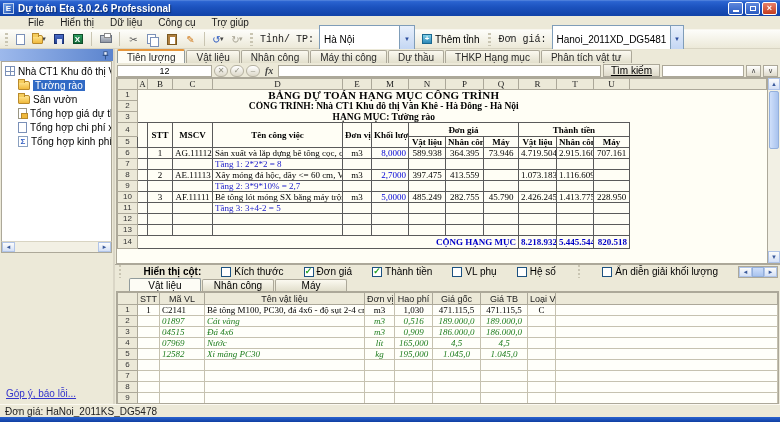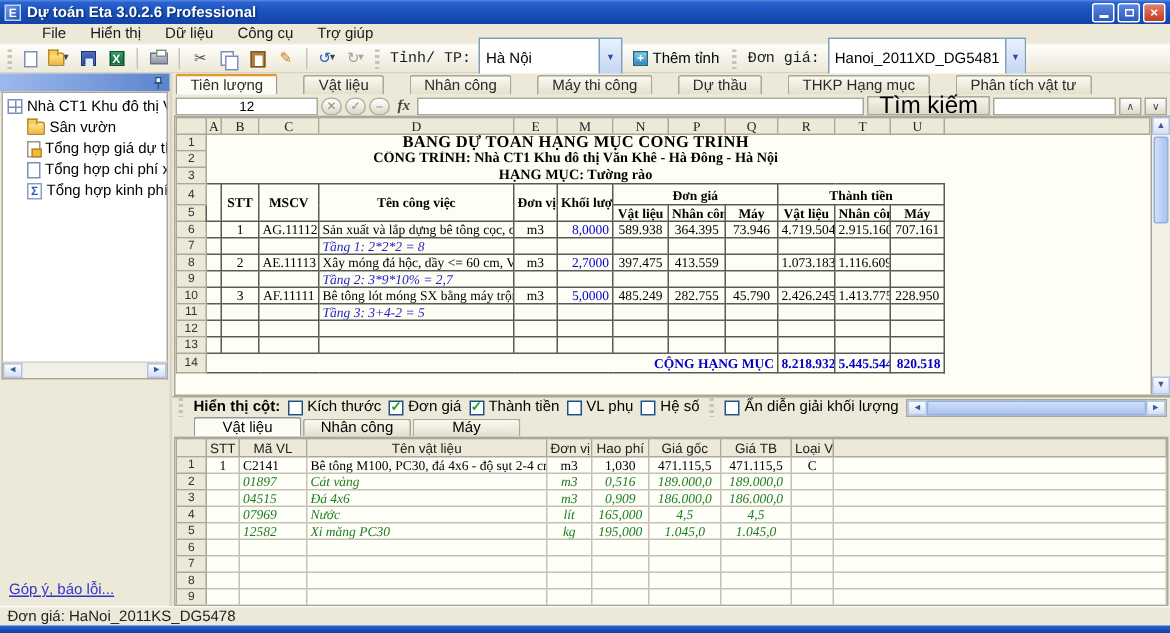--- a/index.html
+++ b/index.html
@@ -88,34 +88,34 @@
   .tree-hscroll { flex:0 0 12px; margin:0 1px; display:flex; background:#F2F0E4; border:1px solid #ACA899; border-top:1px solid #D8D4C2; }
   .sbarrow { width:13px; display:flex; align-items:center; justify-content:center; font-size:6px; color:#3A5A9C;
     background:linear-gradient(#FDFDFB,#D4E0F6); border:1px solid #B0C4E8; }
   .sbtrack { flex:1; }
   .sidebar-fill { flex:1; }
   .feedback { color:#3333CC; text-decoration:underline; font-size:10px; padding:0 4px 5px 6px; }
 
   
   .content { flex:1; display:flex; flex-direction:column; min-width:0; background:#ECE9D8; }
 
-  .tabstrip { flex:0 0 14px; display:flex; align-items:flex-end; gap:17px; padding-left:2px; }
+  .tabstrip { flex:0 0 14px; display:flex; align-items:flex-end; gap:1px; padding-left:2px; }
   .tab { height:13px; padding:0 9px; display:flex; align-items:center; font-size:10px; color:#2A2A2A;
     background:linear-gradient(#FBF9F0,#E2DFCC); border:1px solid #ACA899; border-bottom:none; border-radius:2px 2px 0 0; }
   .tab.active { height:14px; background:#FDFCF5; border-color:#919B9C; border-top:2px solid #E5953A; }
 
   .formulabar { flex:0 0 14px; display:flex; align-items:center; gap:2px; padding:1px 2px 0 2px; font-size:10px; }
   .namebox { width:95px; height:12px; background:#fff; border:1px solid #ACA899; text-align:center;
     font-size:9px; line-height:11px; }
   .fbtn { width:14px; height:12px; border:1px solid #B5B1A0; border-radius:6px; color:#909080; font-size:8px;
     line-height:8px; background:linear-gradient(#FFFFFF,#DCD8C8); display:flex; align-items:center; justify-content:center; }
   .fx { font-family:"Liberation Serif",serif; font-style:italic; font-weight:bold; font-size:10px; color:#444; padding:0 3px; }
   .formula-input { flex:1; height:12px; background:#fff; border:1px solid #ACA899; }
-  .search-btn { height:13px; display:flex; align-items:center; padding:0 7px; font-size:16px;
-    background:linear-gradient(#F6F4EA,#DEDACA); border:1px solid #ACA899; white-space:nowrap; }
+  .search-btn { height:13px; display:flex; align-items:center; padding:0 7px; font-size:10px;
+    background:linear-gradient(#F6F4EA,#DEDACA); border:1px solid #ACA899; white-space:nowrap;text-decoration:underline; }
   .search-input { width:82px; height:12px; background:#fff; border:1px solid #ACA899; }
   .ud { width:15px; height:12px; border:1px solid #ACA899; background:linear-gradient(#FFFFFF,#DEDACA);
     font-size:7px; color:#444; display:flex; align-items:center; justify-content:center; }
 
   
   .gridarea { flex:1; min-height:0; display:flex; margin-left:1px; border:1px solid #ACA899; border-right:none; background:#FFFEF5; }
   .sheetwrap { flex:1; overflow:hidden; }
   table.sheet { border-collapse:collapse; table-layout:fixed; width:650px;
     font-family:"Liberation Serif",serif; font-size:9px; color:#000; }
   .sheet td { height:11px; line-height:10px; padding:0 2px; white-space:nowrap; overflow:hidden; }
@@ -125,32 +125,32 @@
   .sheet td.b { border:1px solid #5A5A5A; }
   .sheet td.nob { border:none; }
   .tc1 { text-align:center; font-weight:bold; font-size:11px; letter-spacing:.2px; }
   .tc2 { text-align:center; font-weight:bold; font-size:9.5px; }
   .hc { text-align:center; font-weight:bold; background:#FFFEF5; }
   .ctr { text-align:center; }
   .num { text-align:center; }
   .qty { text-align:right; color:#0000D6; }
   .wrap { white-space:normal; }
   .tall { height:20px; }
-  .formula { color:#2222CC;font-style:italic; }
+  .formula { color:#2222CC; }
   .totlab { text-align:right; font-weight:bold; color:#0000C8; }
   .totnum { text-align:right; font-weight:bold; color:#0000C8; }
 
   .vscroll { flex:0 0 13px; display:flex; flex-direction:column; background:#F2F0E4; border-left:1px solid #ACA899; }
   .varrow { height:12px; flex:0 0 12px; display:flex; align-items:center; justify-content:center; font-size:6px;
     color:#3A5A9C; background:linear-gradient(#FDFDFB,#D4E0F6); border:1px solid #B0C4E8; }
   .vthumb { height:58px; margin:1px; background:linear-gradient(90deg,#CFDFFA,#A9C3EE); border:1px solid #94B0DC; border-radius:2px; }
   .vfill { flex:1; }
 
   
-  .togglebar { flex:0 0 14px; display:flex; align-items:center; gap:5px; padding:0 2px; font-size:10px;
+  .togglebar { flex:0 0 14px; display:flex; align-items:center; gap:20px; padding:0 2px; font-size:10px;
     background:#ECE9D8; border-top:1px solid #ACA899; }
   .tglabel { font-weight:bold; white-space:nowrap; }
   .toggle-item { display:flex; align-items:center; gap:3px; white-space:nowrap; }
   .cb { width:10px; height:10px; background:#fff; border:1px solid #1C5180; font-size:9px; line-height:9px;
     color:#21A121; font-weight:bold; display:inline-flex; align-items:center; justify-content:center; }
   .cb.checked::after { content:"✓"; margin-top:-1px; }
   .hscroll { flex:1; height:12px; display:flex; border:1px solid #ACA899; background:#F2F0E4; min-width:40px; }
   .hthumb { flex:1; margin:0; background:linear-gradient(#CFDFFA,#A9C3EE); border:1px solid #94B0DC; }
 
   
@@ -263,20 +263,24 @@
         <svg width="9" height="9" viewBox="0 0 10 10">
           <rect x="3.2" y="0.8" width="3.6" height="4" fill="#E8EEFC" stroke="#2A4A80" stroke-width="0.9"></rect>
           <line x1="1.8" y1="4.8" x2="8.2" y2="4.8" stroke="#2A4A80" stroke-width="0.9"></line>
           <line x1="5" y1="5" x2="5" y2="9.4" stroke="#2A4A80" stroke-width="0.9"></line>
         </svg>
       </div>
       <div class="tree">
         <div class="tree-row">
           <span class="ic-project"></span>
           <span class="tree-label">Nhà CT1 Khu đô thị Văn Khê - Hà Đ</span>
+        </div>
+        <div class="tree-row child">
+          <span class="ic-folder"></span>
+          <span class="tree-label sel">Tường rào</span>
         </div>
         <div class="tree-row child">
           <span class="ic-folder"></span>
           <span class="tree-label">Sân vườn</span>
         </div>
         <div class="tree-row child">
           <span class="ic-calcdoc"></span>
           <span class="tree-label">Tổng hợp giá dự thầu</span>
         </div>
         <div class="tree-row child">

